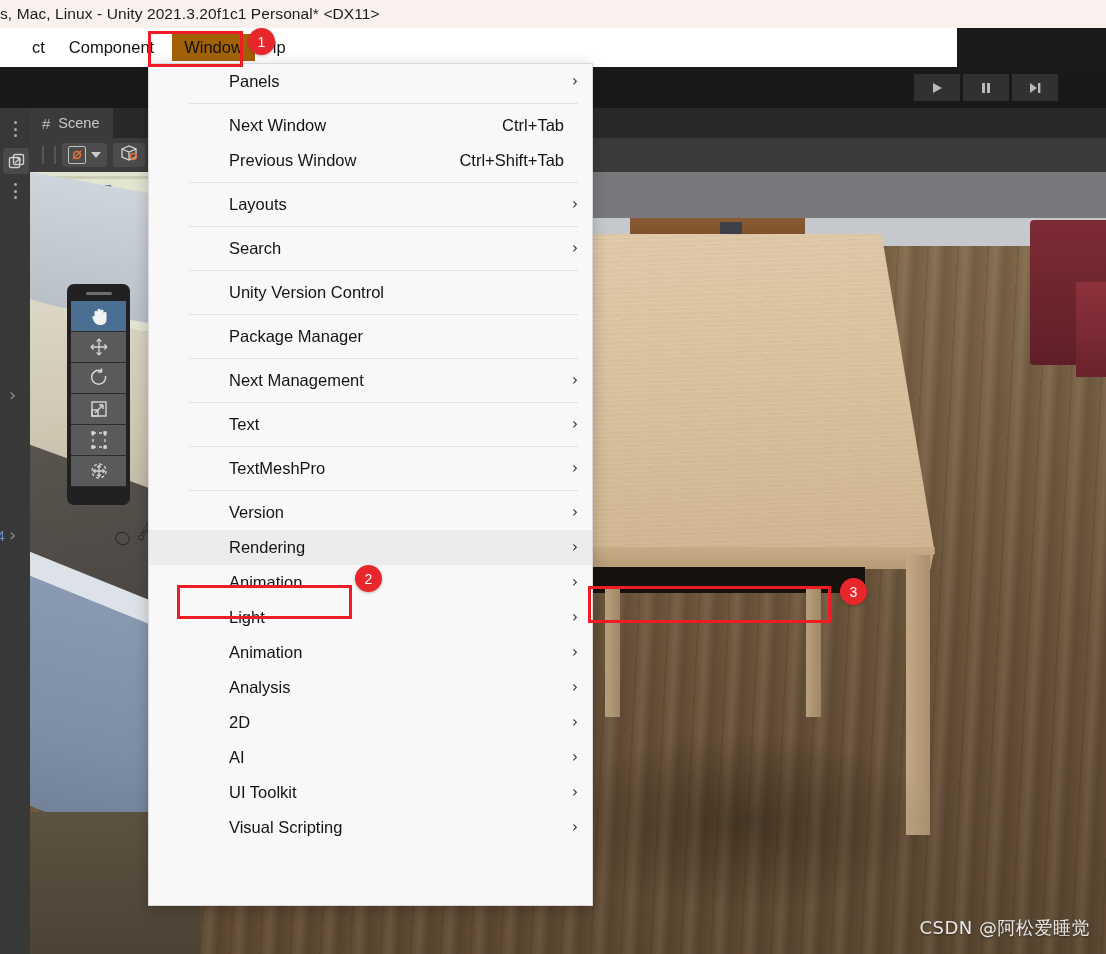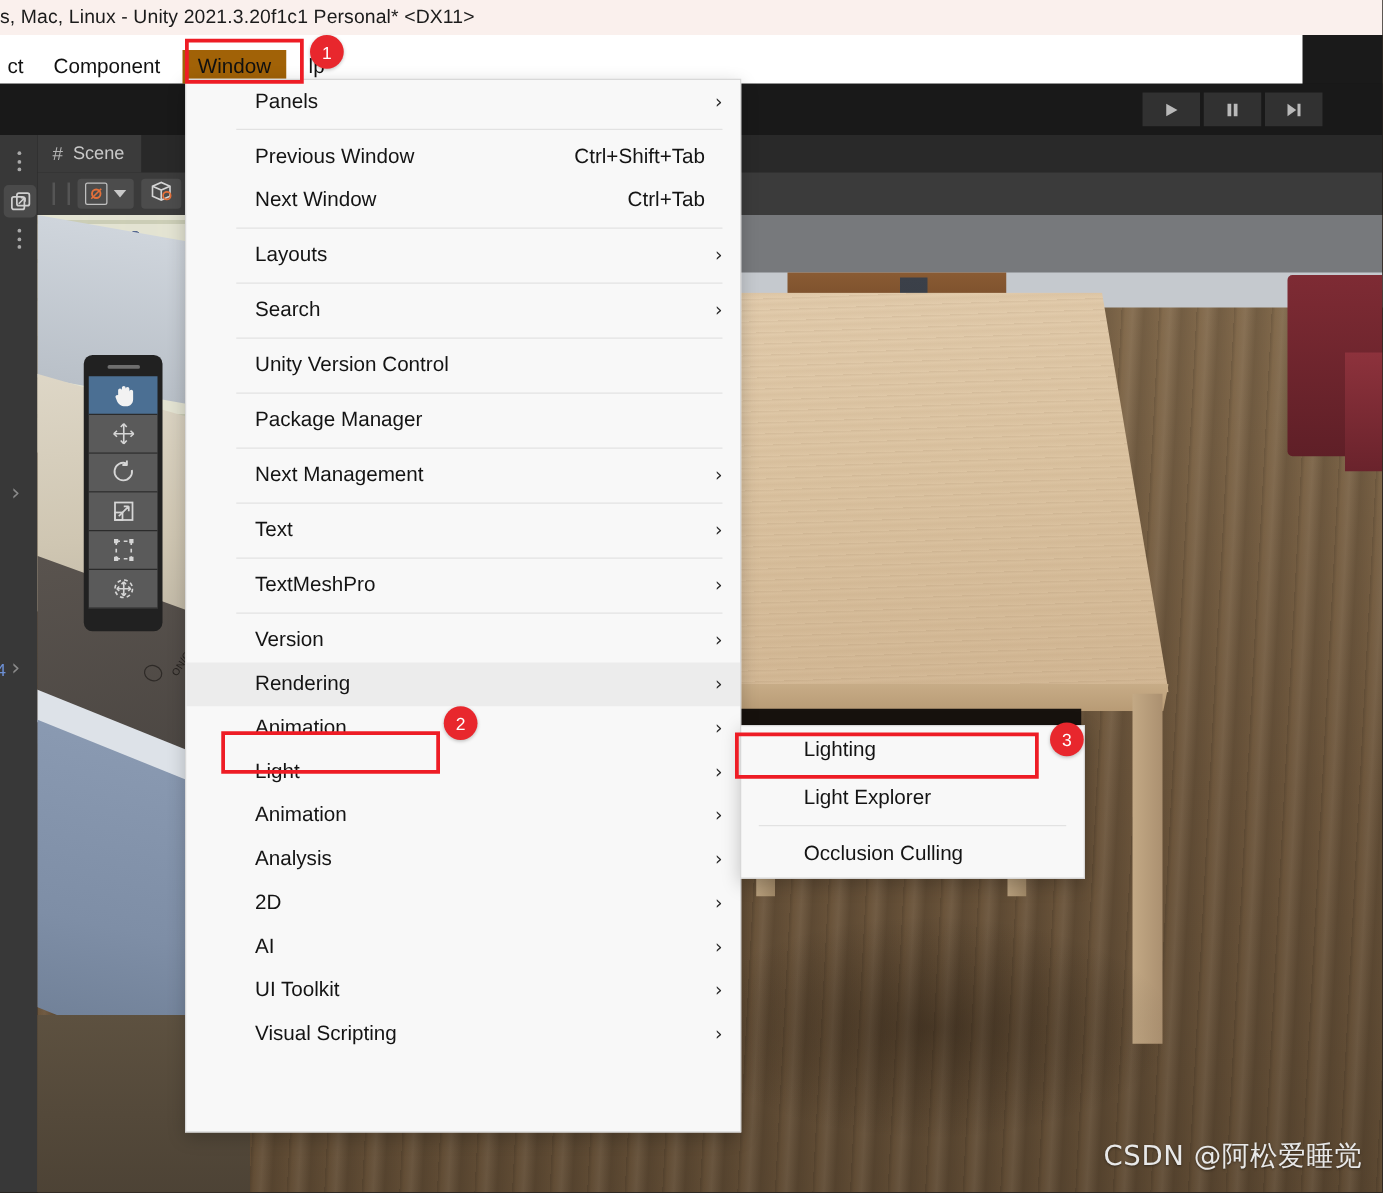--- a/index.html
+++ b/index.html
@@ -17,23 +17,23 @@
     background: #faf0ed;
     display: flex; align-items: center;
   }
   .titlebar-text {
     font-size: 15.5px; color: #1b1b1b; letter-spacing: 0.1px;
     padding-left: 0px; white-space: nowrap;
   }
 
   
   .menubar {
-    position: absolute; left: 0; top: 28px; width: 1042px; height: 39px;
+    position: absolute; left: 0; top: 28px; width: 957px; height: 39px;
     background: #ffffff;
-    display: flex; align-items: flex-end;
+    display: flex; align-items: center; padding-left: 26px;
   }
   .menubar-item {
     font-size: 16.5px; color: #111; white-space: nowrap;
     padding: 4px 12px; cursor: default;
   }
   .menubar-item.active-menu {
     background: #a16207;
   }
 
   
@@ -248,21 +248,21 @@
 
   
   .menu-panel {
     position: absolute; left: 148px; top: 63px; width: 445px; height: 843px;
     background: #f8f8f8;
     border: 1px solid #d8d8d8;
     box-shadow: 0 4px 14px rgba(0,0,0,0.22);
   }
   .menu-row {
     position: relative; height: 35px; display: flex; align-items: center;
-    padding-left: 55px; padding-right: 14px;
+    padding-left: 80px; padding-right: 14px;
     font-size: 16.5px; color: #141414; white-space: nowrap;
   }
   .menu-row.hovered { background: #ececec; }
   .menu-row .accel {
     margin-left: auto; font-size: 16.5px; color: #141414; padding-right: 14px;
   }
   .menu-row .sub-arrow {
     margin-left: auto; font-size: 15px; color: #2a2a2a;
     font-family: "DejaVu Sans", sans-serif; line-height: 1;
   }
@@ -308,21 +308,21 @@
   .tool-btn {
     width: 55px; height: 31px; background: #5a5a5a;
     display: flex; align-items: center; justify-content: center;
     border-bottom: 1px solid #2b2b2b;
   }
   .tool-btn:first-of-type { border-radius: 3px 3px 0 0; }
   .tool-btn.sel { background: #4b6f93; }
 
   .watermark {
     position: absolute; right: 16px; bottom: 14px;
-    color: #e8e8e8; font-size: 22px; letter-spacing: 0.5px;
+    color: #e8e8e8; font-size: 18px; letter-spacing: 0.5px;
     text-shadow: 0 1px 2px rgba(0,0,0,0.45);
     font-family: "DejaVu Sans", sans-serif;
   }
 </style>
 </head>
 <body>
 
 <div id="root">
 
   <div class="titlebar">
@@ -503,27 +503,27 @@
     </div>
   </div>
 
   <div class="menu-panel" id="menu-panel">
       <div class="menu-row">
         <span>Panels</span>
         <span class="sub-arrow">›</span>
       </div>
       <div class="menu-sep"></div>
       <div class="menu-row">
+        <span>Next Window</span>
+        <span class="accel">Ctrl+Tab</span>
+      </div>
+      <div class="menu-row">
         <span>Previous Window</span>
         <span class="accel">Ctrl+Shift+Tab</span>
       </div>
-      <div class="menu-row">
-        <span>Next Window</span>
-        <span class="accel">Ctrl+Tab</span>
-      </div>
       <div class="menu-sep"></div>
       <div class="menu-row">
         <span>Layouts</span>
         <span class="sub-arrow">›</span>
       </div>
       <div class="menu-sep"></div>
       <div class="menu-row">
         <span>Search</span>
         <span class="sub-arrow">›</span>
       </div>
@@ -586,26 +586,20 @@
       <div class="menu-row">
         <span>UI Toolkit</span>
         <span class="sub-arrow">›</span>
       </div>
       <div class="menu-row">
         <span>Visual Scripting</span>
         <span class="sub-arrow">›</span>
       </div>
     </div>
 
-  <div class="submenu-panel" id="submenu-panel">
-      <div class="submenu-row">Lighting</div>
-      <div class="submenu-row">Light Explorer</div>
-      <div class="submenu-sep"></div>
-      <div class="submenu-row">Occlusion Culling</div>
-    </div>
 
   <div class="redbox" style="left:148px;top:31px;width:95px;height:36px;"></div>
   <div class="badge" style="left:248px;top:28px;">1</div>
 
   <div class="redbox" style="left:177px;top:585px;width:175px;height:34px;"></div>
   <div class="badge" style="left:355px;top:565px;">2</div>
 
   <div class="redbox" style="left:588px;top:586px;width:243px;height:37px;"></div>
   <div class="badge" style="left:840px;top:578px;">3</div>
 

